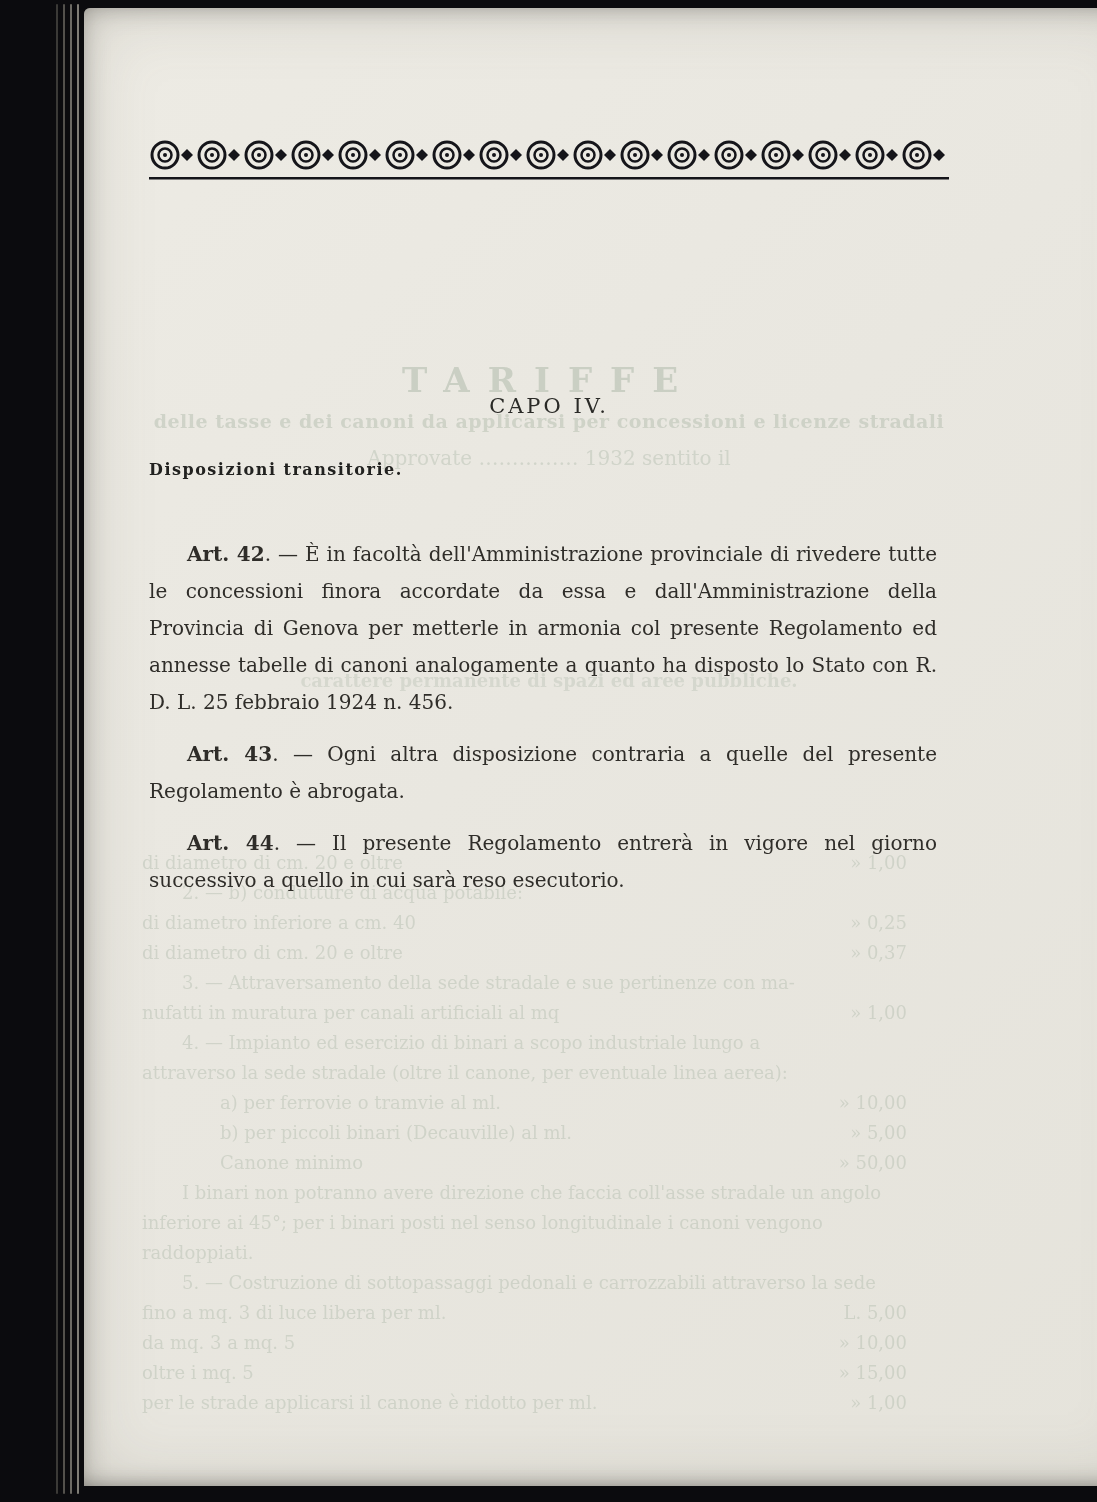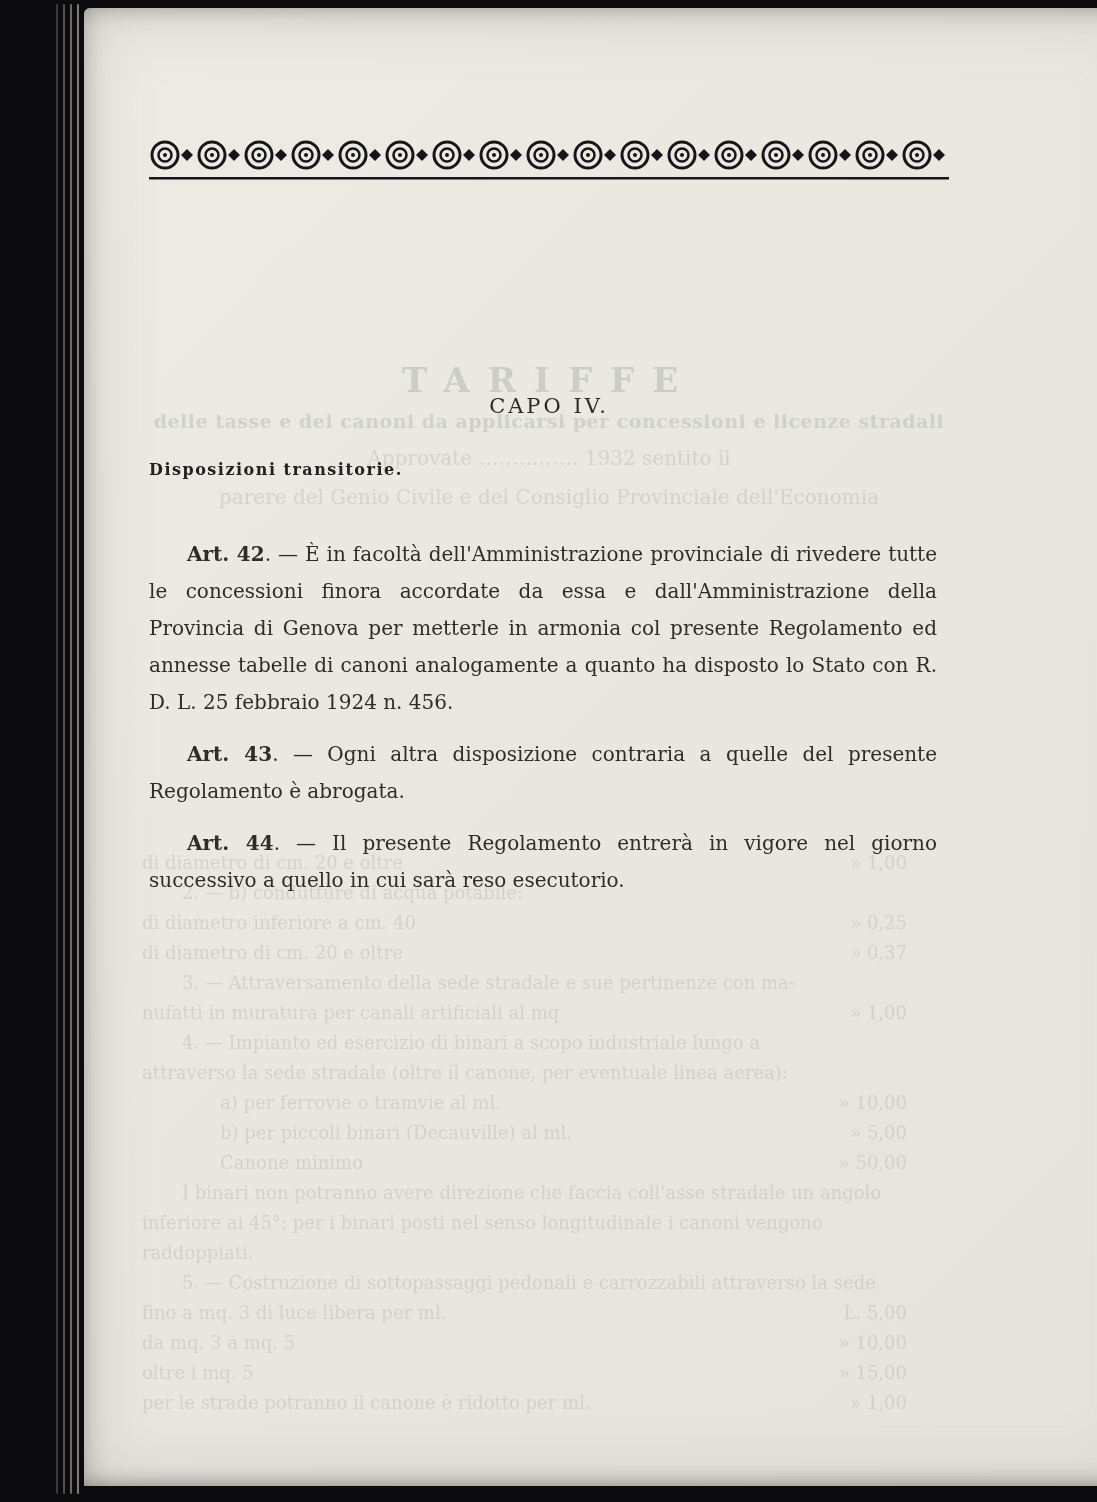--- a/index.html
+++ b/index.html
@@ -69,23 +69,23 @@
   <div class="edge e2"></div>
   <div class="edge e3"></div>
   <div class="edge e4"></div>
 
   <div class="page">
 
     <div class="ghost ghost-header">
       <div class="g-title">TARIFFE</div>
       <div class="g-sub">delle tasse e dei canoni da applicarsi per concessioni e licenze stradali</div>
       <div class="g-appr">Approvate …………… 1932 sentito il</div>
-      <div class="g-appr">parere del Genio Civile e del Consiglio Provinciale dell'Economia</div>
     </div>
 
+    <div class="ghost ghost-mid">carattere permanente di spazi ed aree pubbliche.</div>
 
     <div class="ghost ghost-list">
         <div class="gline ind0">
           <span class="gt">di diametro di cm. 20 e oltre</span>
           <span class="gv">» 1,00</span>
         </div>
         <div class="gline ind1">
           <span class="gt">2. — b) condutture di acqua potabile:</span>
           <span class="gv"></span>
         </div>
@@ -150,21 +150,21 @@
         </div>
         <div class="gline ind0">
           <span class="gt">da mq. 3 a mq. 5</span>
           <span class="gv">» 10,00</span>
         </div>
         <div class="gline ind0">
           <span class="gt">oltre i mq. 5</span>
           <span class="gv">» 15,00</span>
         </div>
         <div class="gline ind0">
-          <span class="gt">per le strade potranno il canone è ridotto per ml.</span>
+          <span class="gt">per le strade applicarsi il canone è ridotto per ml.</span>
           <span class="gv">» 1,00</span>
         </div>
       </div>
 
     <svg class="front ornament" viewBox="0 0 800 44" xmlns="http://www.w3.org/2000/svg" style="position:absolute;">
       <defs>
         <pattern id="orn" width="47" height="34" patternUnits="userSpaceOnUse">
           <circle cx="16" cy="17" r="13" fill="none" stroke="#15151a" stroke-width="3"></circle>
           <circle cx="16" cy="17" r="6.5" fill="none" stroke="#15151a" stroke-width="2.5"></circle>
           <circle cx="16" cy="17" r="2" fill="#15151a"></circle>

